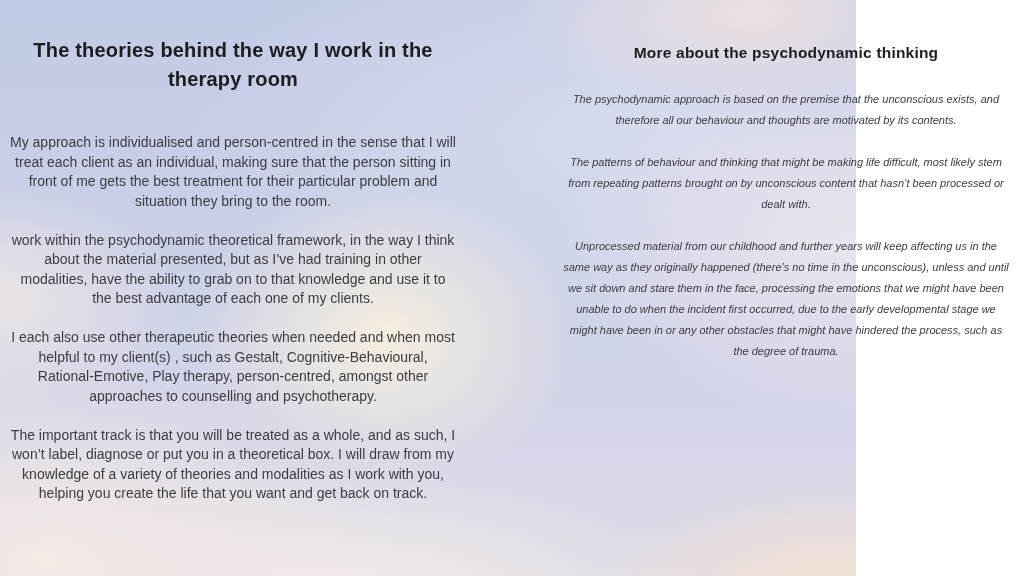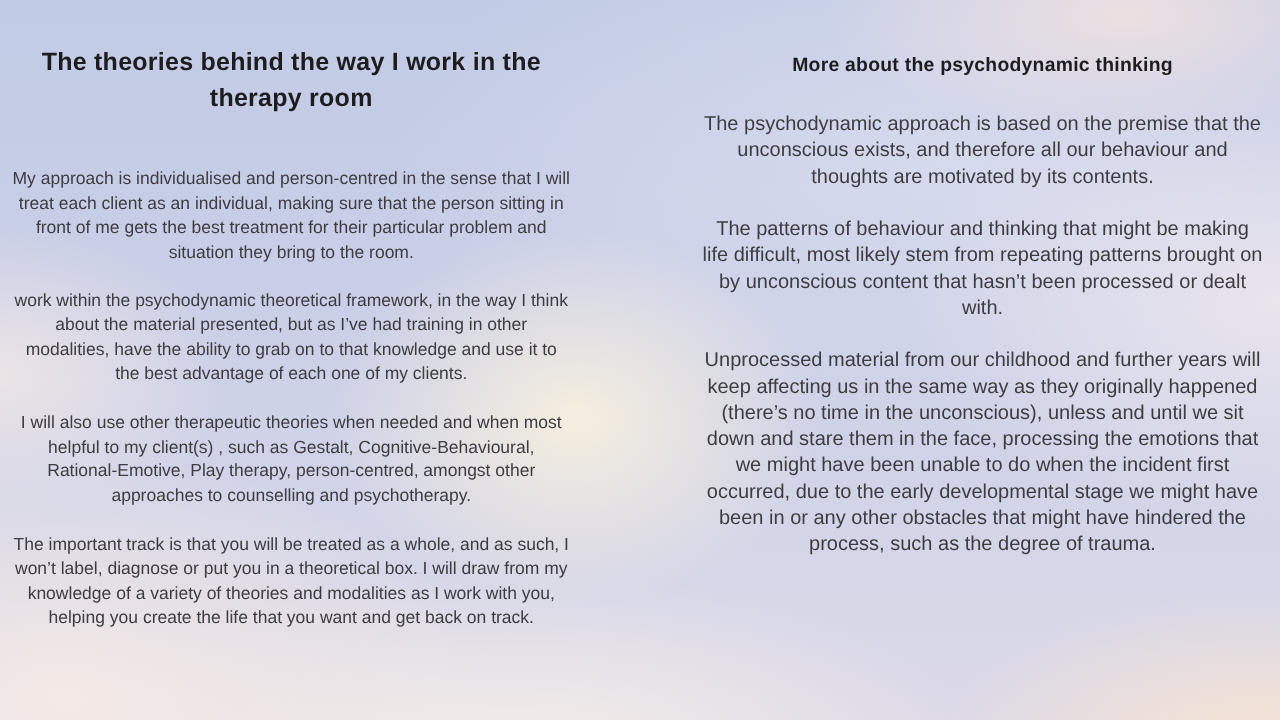--- a/index.html
+++ b/index.html
@@ -4,21 +4,21 @@
 <style>
   html, body { margin: 0; padding: 0; }
   body {
     width: 1024px;
     height: 576px;
     overflow: hidden;
     font-family: "Liberation Sans", sans-serif;
   }
   .canvas {
     position: relative;
-    width: 1024px;
+    width: 856px;
     height: 576px;
     background:
       radial-gradient(ellipse 340px 140px at 88% 2%,  rgba(243,226,224,0.85), rgba(243,226,224,0) 70%),
       radial-gradient(ellipse 430px 260px at 100% 42%, rgba(240,233,238,0.80), rgba(240,233,238,0) 70%),
       radial-gradient(ellipse 300px 230px at 45% 58%,  rgba(250,241,222,0.90), rgba(250,241,222,0) 65%),
       radial-gradient(ellipse 260px 170px at 0% 52%,   rgba(243,233,230,0.80), rgba(243,233,230,0) 70%),
       radial-gradient(ellipse 480px 280px at 5% 97%,   rgba(247,235,229,0.90), rgba(247,235,229,0) 70%),
       radial-gradient(ellipse 540px 210px at 40% 105%, rgba(248,240,233,0.90), rgba(248,240,233,0) 70%),
       radial-gradient(ellipse 360px 170px at 98% 103%, rgba(248,228,210,0.95), rgba(248,228,210,0) 70%),
       radial-gradient(ellipse 650px 320px at 75% 22%,  rgba(229,231,243,0.50), rgba(229,231,243,0) 70%),
@@ -41,35 +41,36 @@
   .title-right { font-size: 15.5px; line-height: 1.4; }
   .body-left  { margin-top: 39px; }
   .body-right { margin-top: 25px; }
   .body-left p {
     margin: 0 0 19.5px 0;
     font-size: 14px;
     line-height: 19.5px;
   }
   .body-right p {
     margin: 0 0 21px 0;
-    font-size: 16px;
+    font-size: 11px;
     line-height: 21px;
+    font-style: italic;
   }
 </style>
 </head>
 <body>
 
 <div class="canvas">
 
   <div class="col col-left">
     <h1 class="title title-left">The theories behind the way I work in the therapy room</h1>
     <div class="body-left">
       <p>My approach is individualised and person-centred in the sense that I will treat each client as an individual, making sure that the person sitting in front of me gets the best treatment for their particular problem and situation they bring to the room.</p>
       <p>work within the psychodynamic theoretical framework, in the way I think about the material presented, but as I’ve had training in other modalities, have the ability to grab on to that knowledge and use it to the best advantage of each one of my clients.</p>
-      <p>I will also use other therapeutic theories when needed and when most helpful to my client(s) , such as Gestalt, Cognitive-Behavioural, Rational-Emotive, Play therapy, person-centred, amongst other approaches to counselling and psychotherapy.</p>
+      <p>I each also use other therapeutic theories when needed and when most helpful to my client(s) , such as Gestalt, Cognitive-Behavioural, Rational-Emotive, Play therapy, person-centred, amongst other approaches to counselling and psychotherapy.</p>
       <p>The important track is that you will be treated as a whole, and as such, I won’t label, diagnose or put you in a theoretical box. I will draw from my knowledge of a variety of theories and modalities as I work with you, helping you create the life that you want and get back on track.</p>
     </div>
   </div>
 
   <div class="col col-right">
     <h2 class="title title-right">More about the psychodynamic thinking</h2>
     <div class="body-right">
       <p>The psychodynamic approach is based on the premise that the unconscious exists, and therefore all our behaviour and thoughts are motivated by its contents.</p>
       <p>The patterns of behaviour and thinking that might be making life difficult, most likely stem from repeating patterns brought on by unconscious content that hasn’t been processed or dealt with.</p>
       <p>Unprocessed material from our childhood and further years will keep affecting us in the same way as they originally happened (there’s no time in the unconscious), unless and until we sit down and stare them in the face, processing the emotions that we might have been unable to do when the incident first occurred, due to the early developmental stage we might have been in or any other obstacles that might have hindered the process, such as the degree of trauma.</p>

